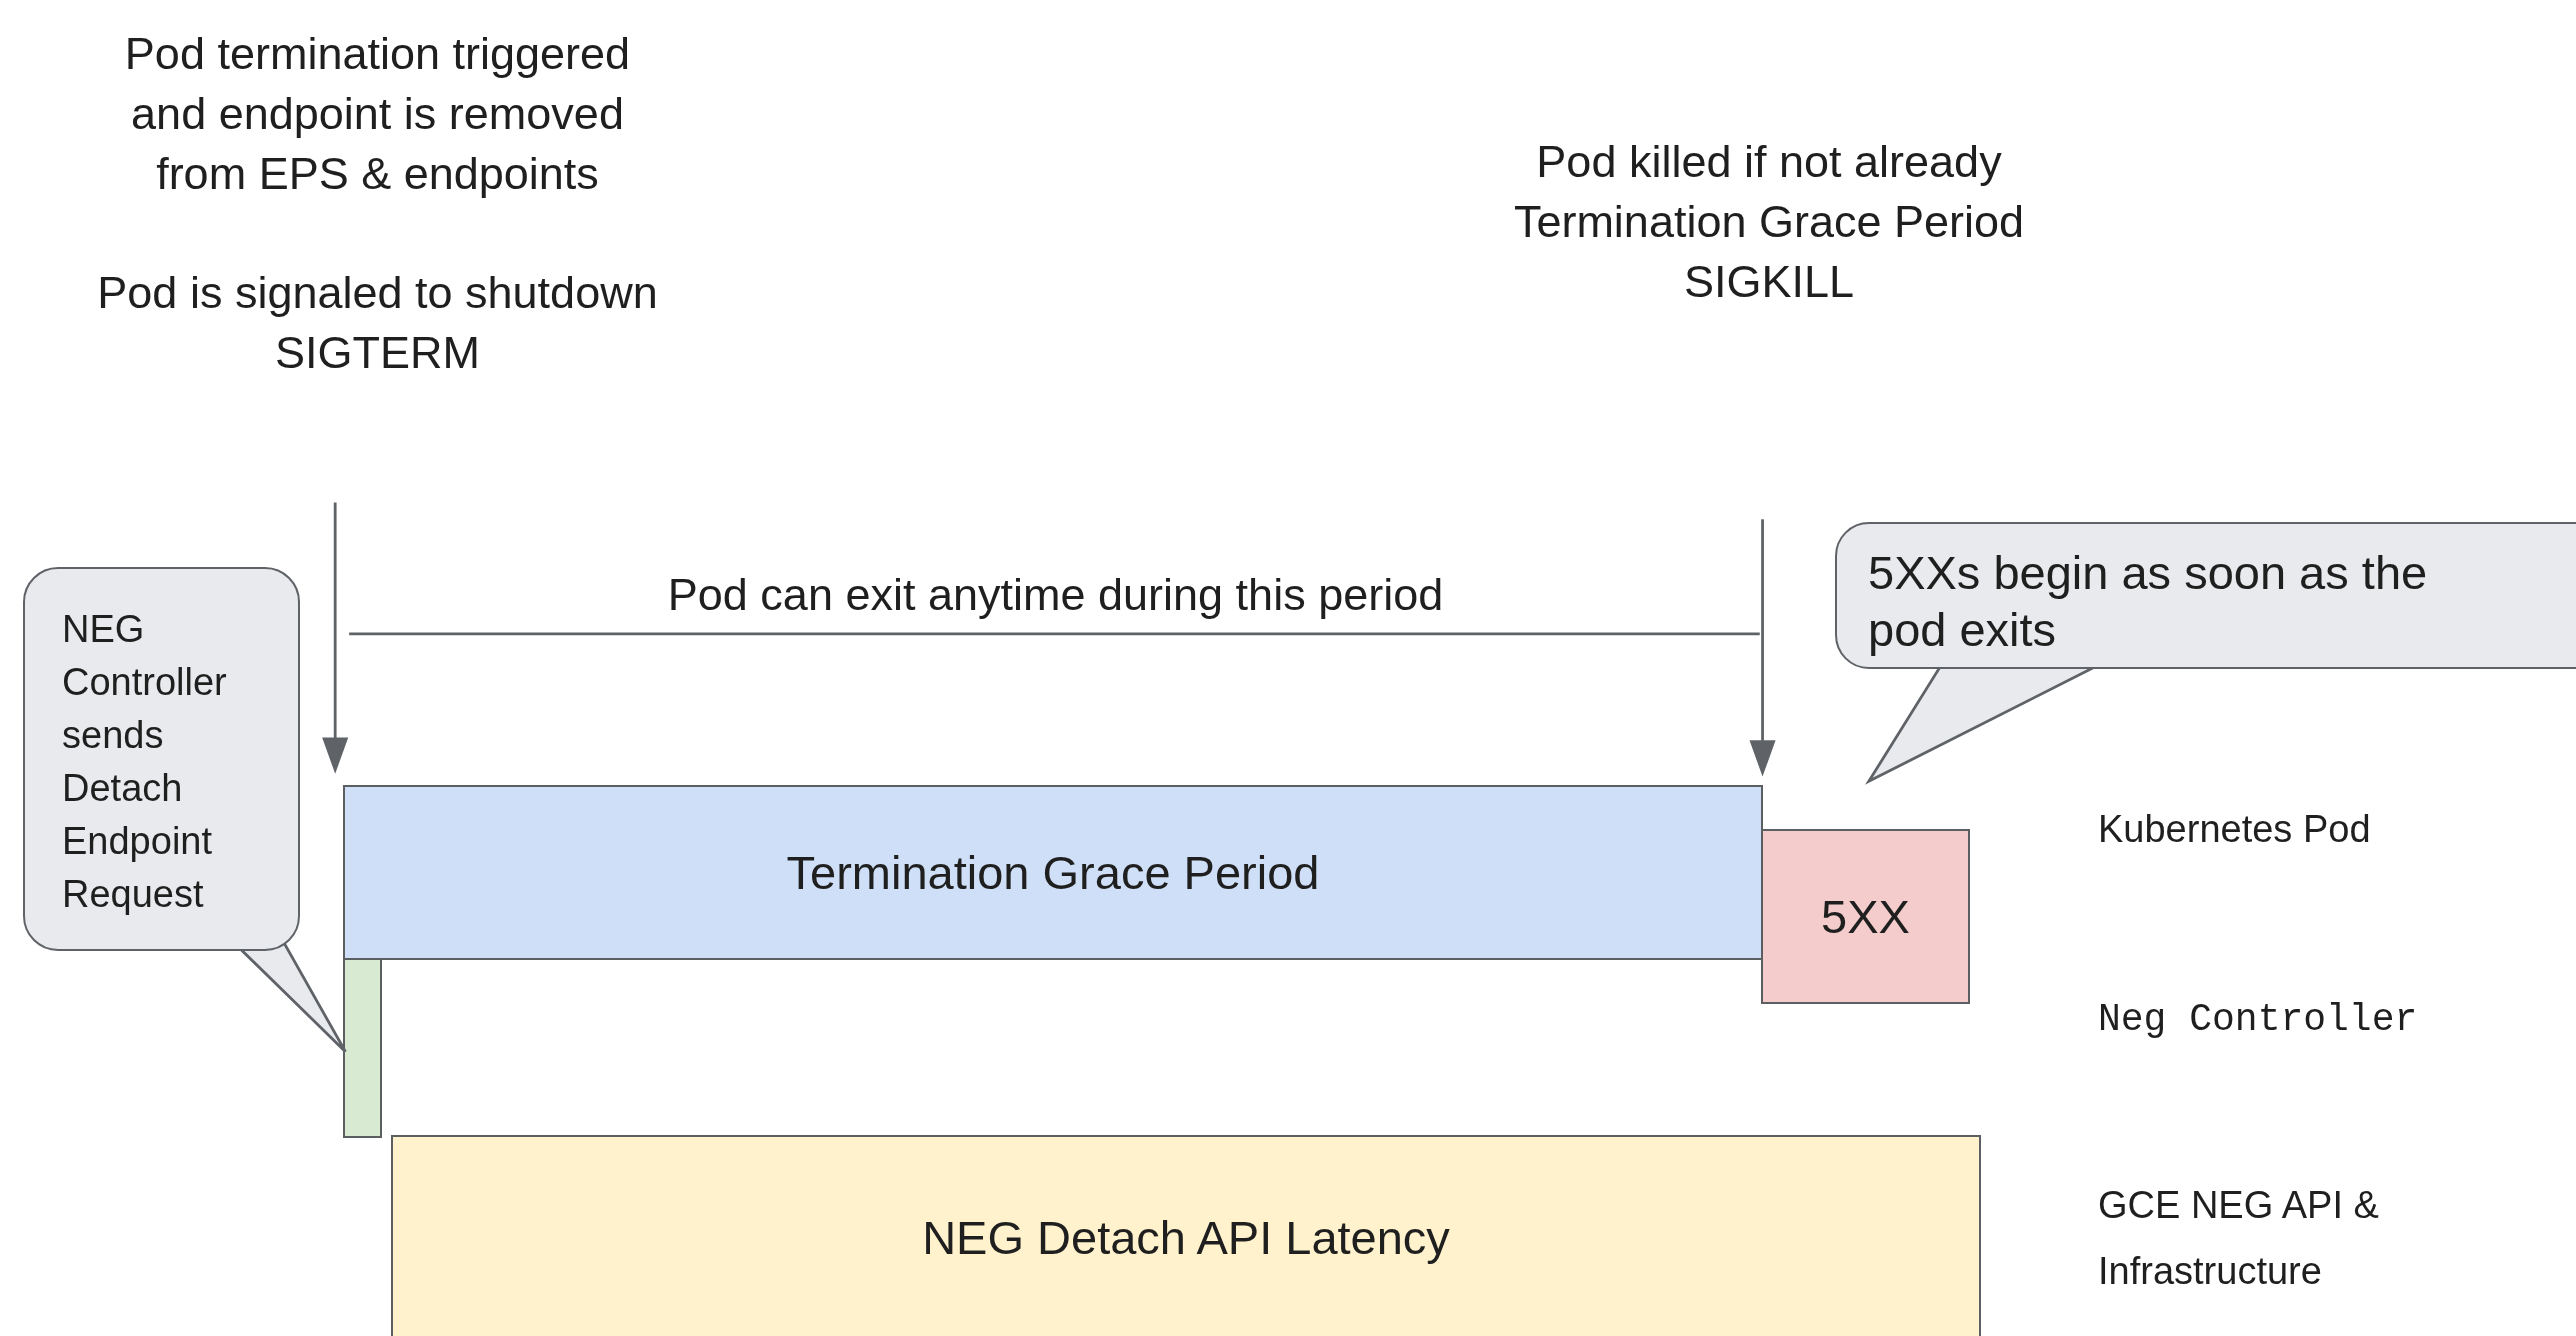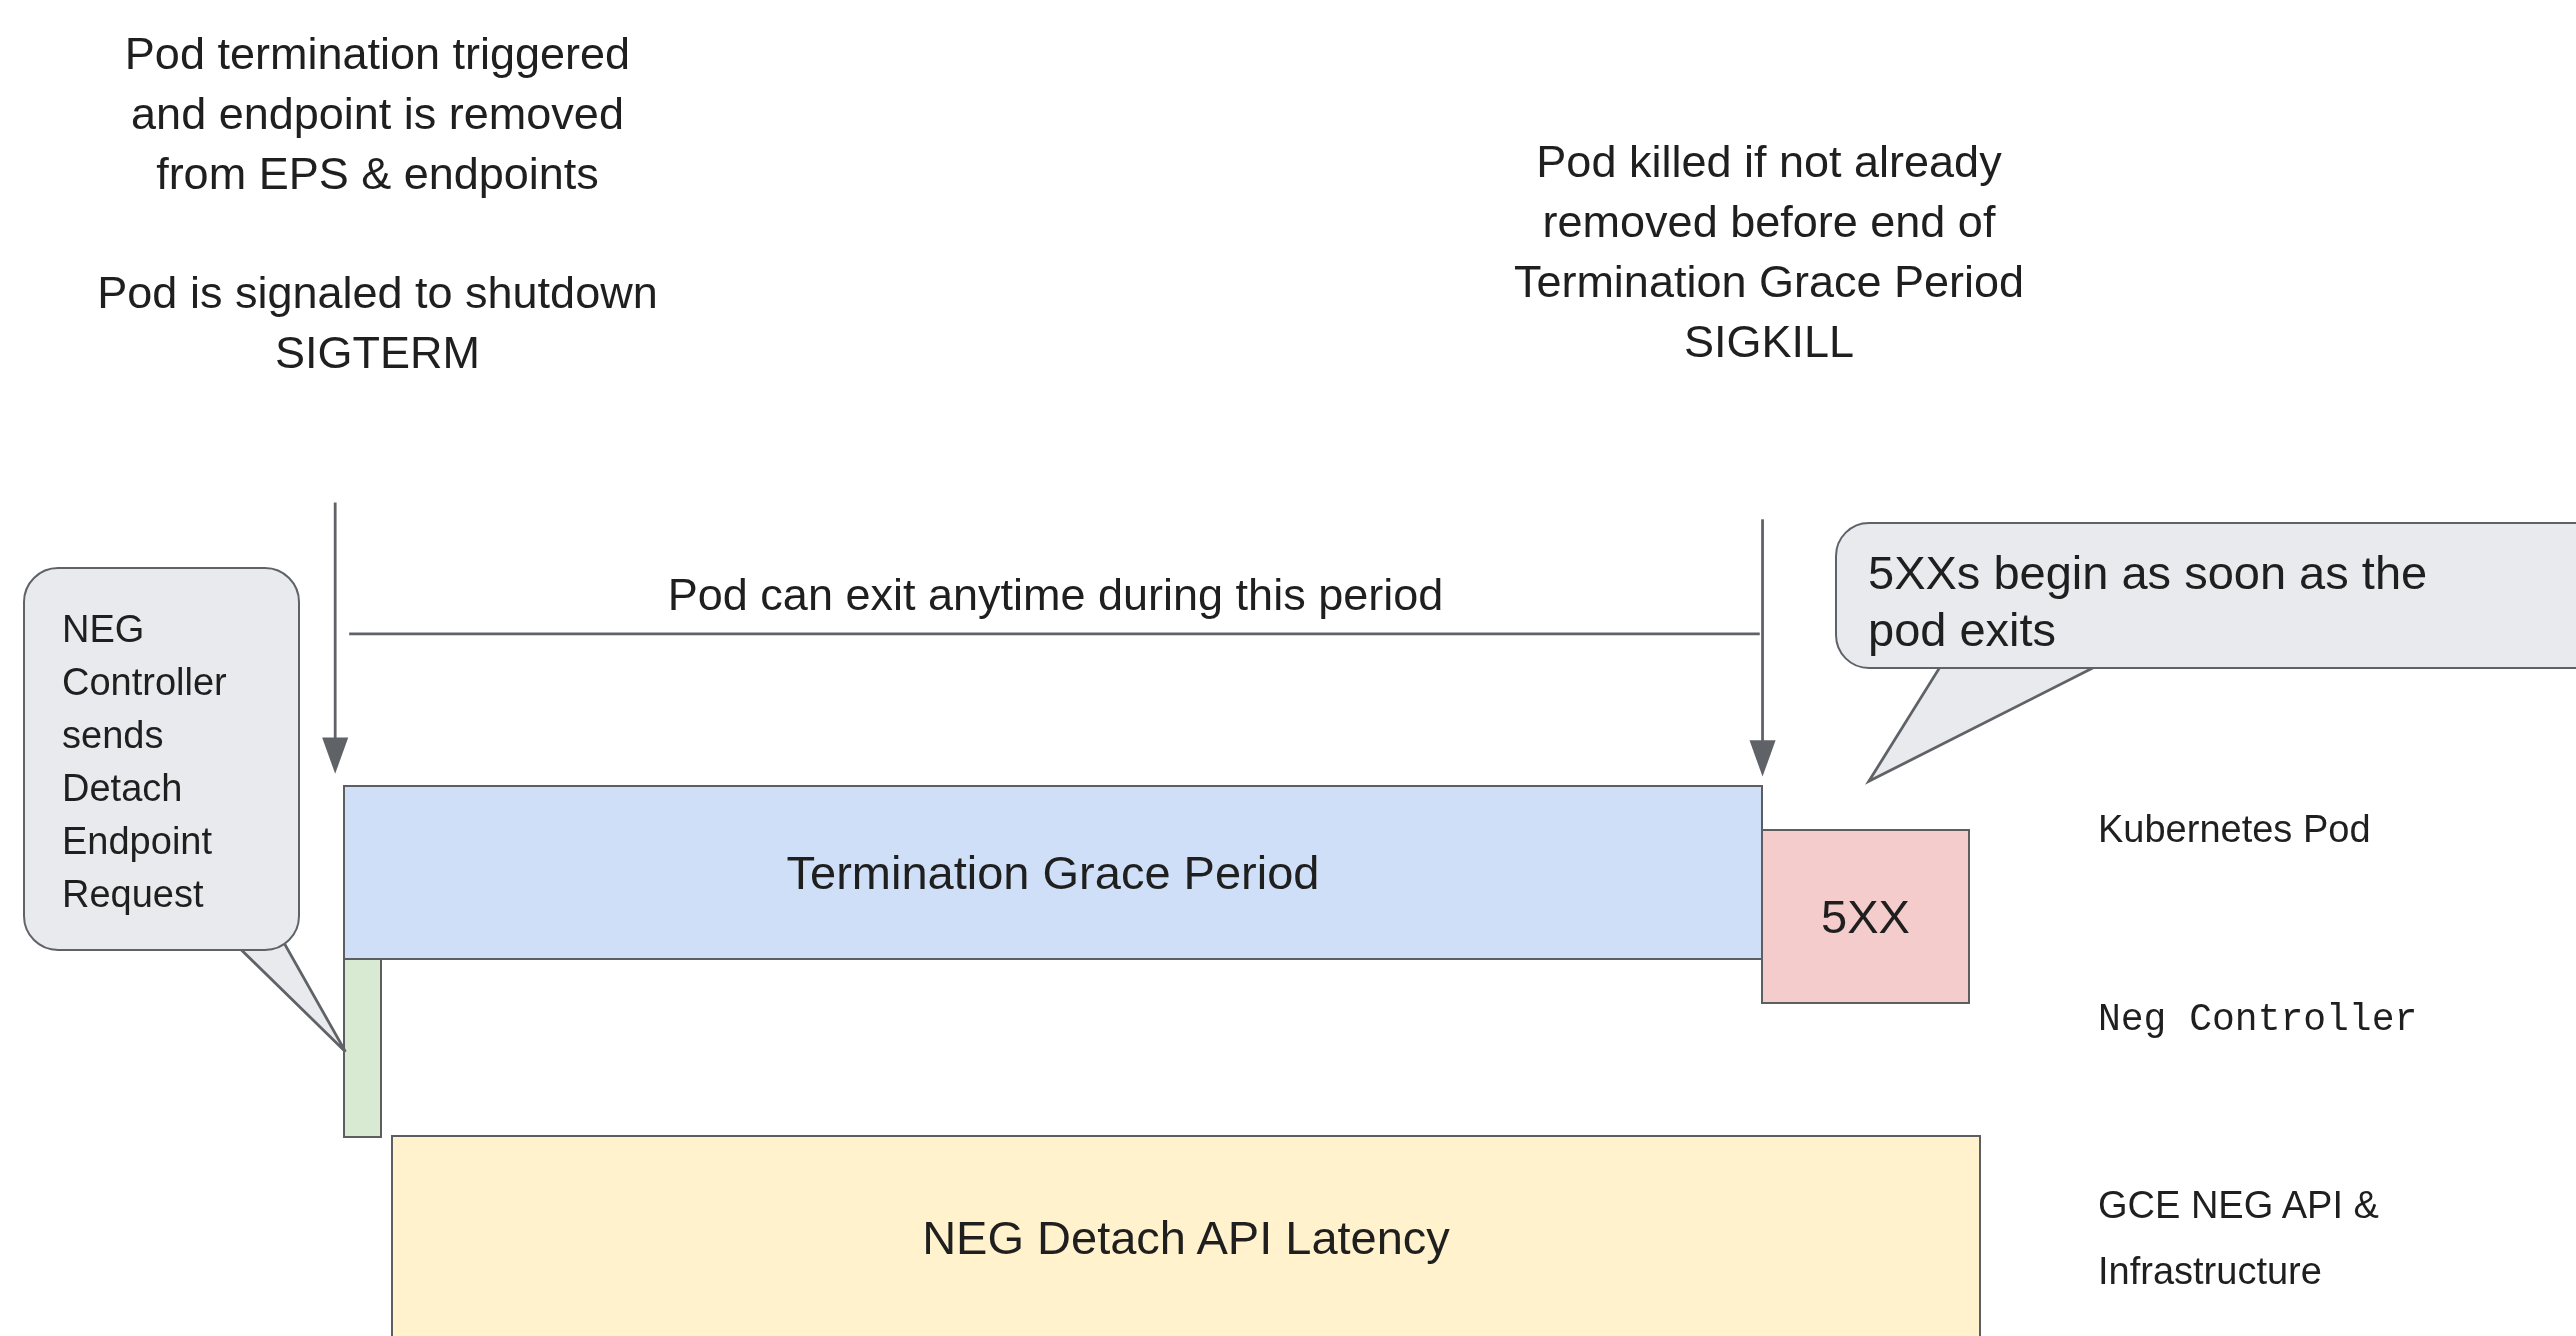--- a/index.html
+++ b/index.html
@@ -46,21 +46,20 @@
     <div>and endpoint is removed</div>
     <div>from EPS &amp; endpoints</div>
   </div>
   <div class="note note-tl2">
     <div>Pod is signaled to shutdown</div>
     <div>SIGTERM</div>
   </div>
 
   <div class="note note-tr">
     <div>Pod killed if not already</div>
-    <div>removed before end of</div>
     <div>Termination Grace Period</div>
     <div>SIGKILL</div>
   </div>
 
   <div class="exit-label">Pod can exit anytime during this period</div>
 
   <div class="bar bar-grace" style="background: rgb(207, 223, 247); border-color: rgb(92, 95, 98);">
     <span class="bar-label">Termination Grace Period</span>
   </div>
   <div class="bar bar-5xx" style="background: rgb(244, 204, 204); border-color: rgb(92, 95, 98);">

